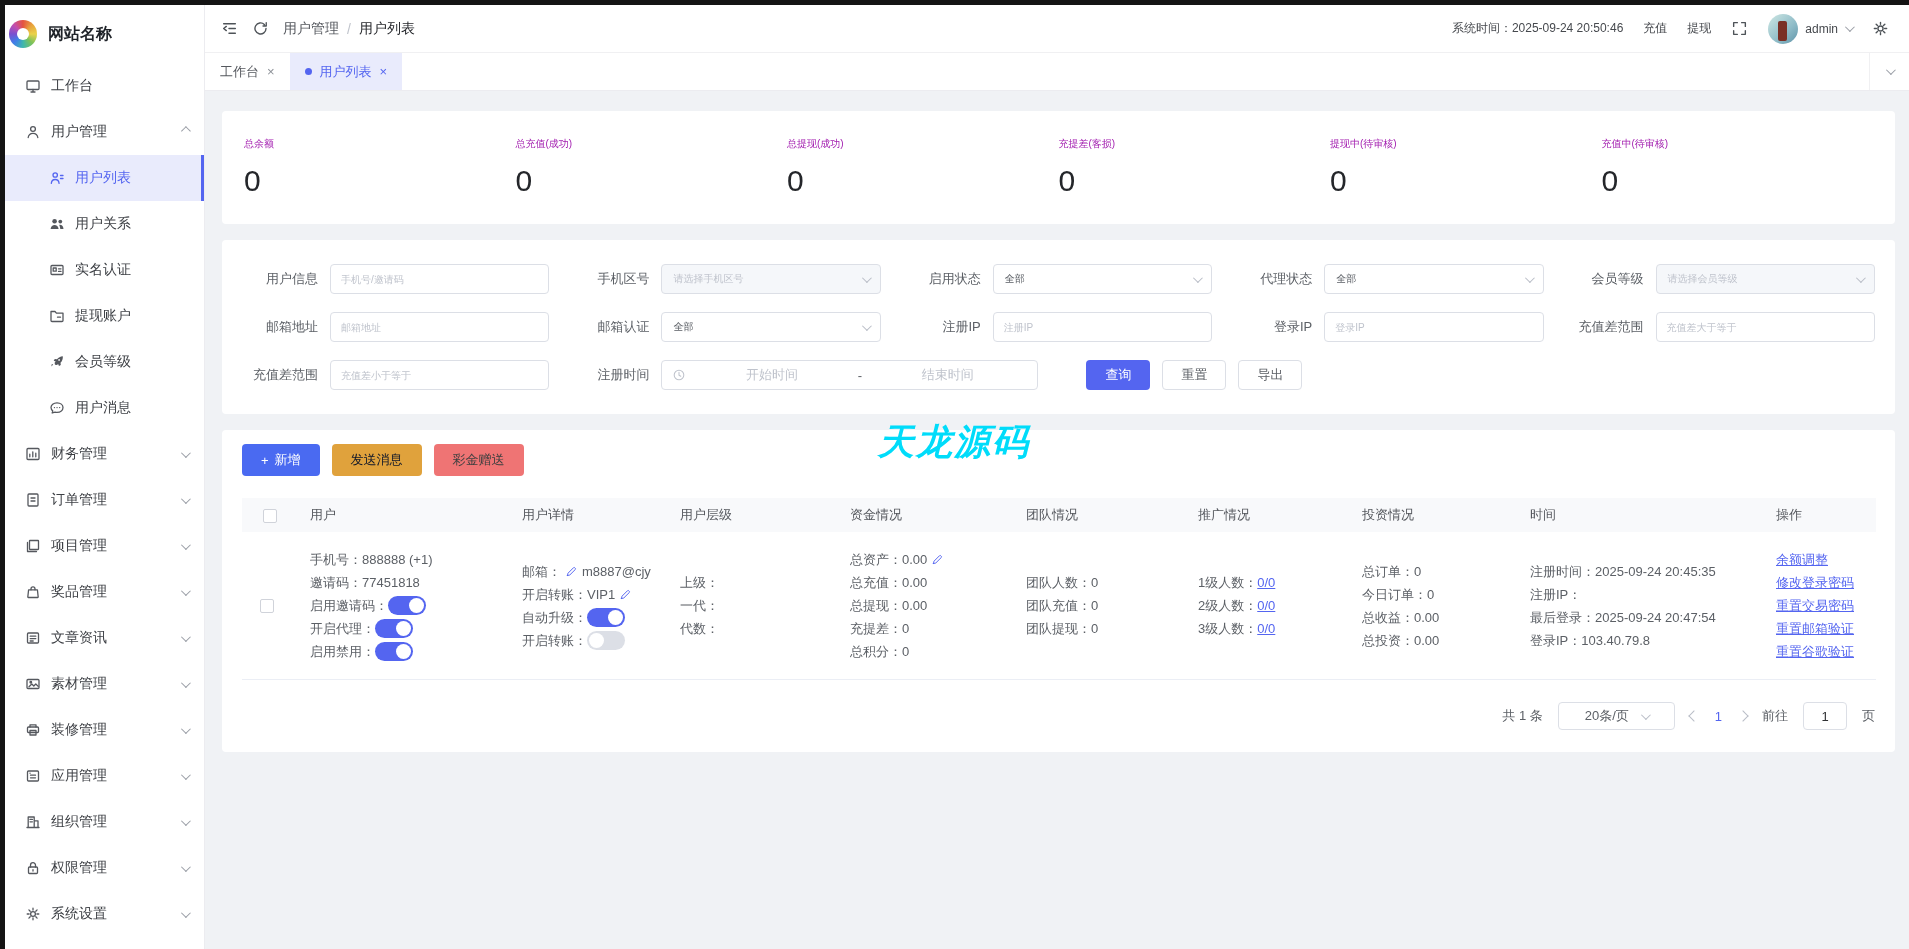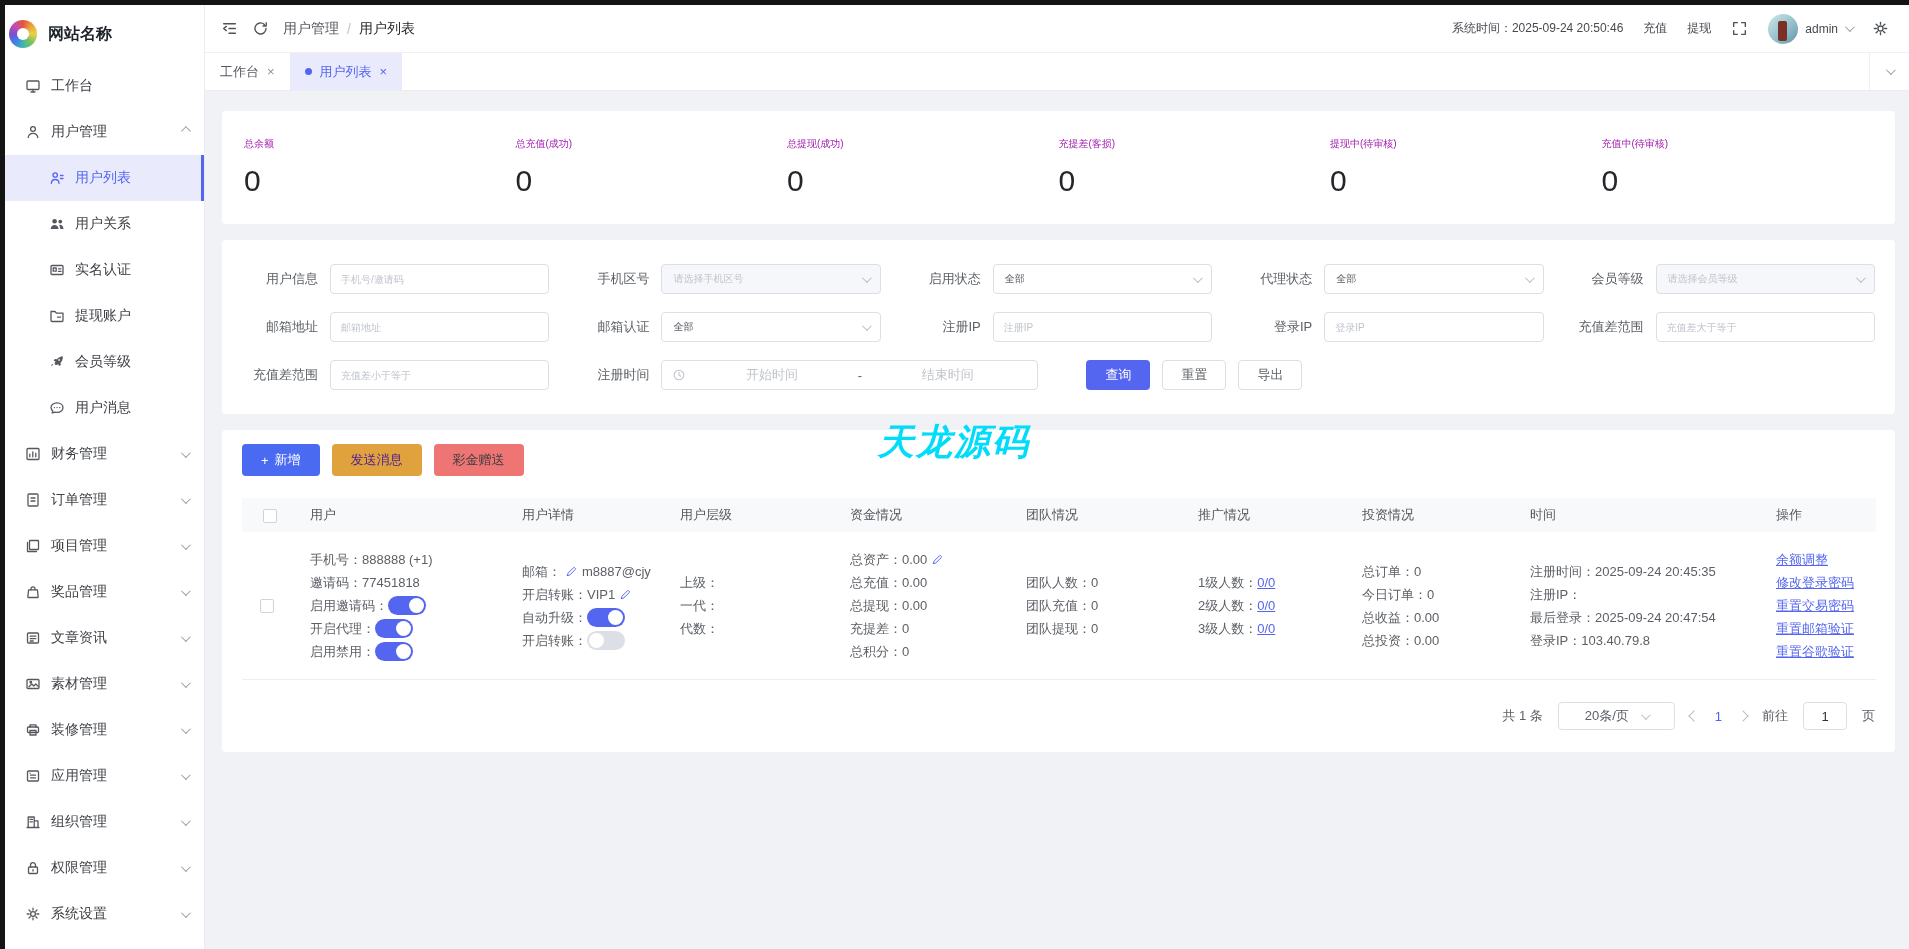--- a/index.html
+++ b/index.html
@@ -75,21 +75,21 @@
   .dr-sep{color:#5c6066}
   .fbtns{display:flex;gap:12px;margin-left:48px}
   .btn{height:30px;padding:0 18px;border-radius:4px;font-size:13px;display:inline-flex;align-items:center;justify-content:center;cursor:pointer;border:1px solid transparent;white-space:nowrap;font-family:inherit}
   .btn.primary{background:#5465f0;color:#fff}
   .btn.plain{background:#fff;border-color:#dcdfe6;color:#5c6066}
   
   .tcard{padding:14px 20px 22px;position:relative}
   .toolbar{display:flex;gap:12px}
   .btn.tb{height:32px}
   .btn.add{background:#4a6af1;color:#fff;gap:6px}
-  .btn.orange{background:#e0a23c;color:#4c1d95}
+  .btn.orange{background:#e0a23c;color:#0f172a}
   .btn.pink{background:#ef7474;color:#404040}
   .watermark{position:absolute;top:-12px;left:656px;font-size:36px;font-weight:900;font-style:italic;color:#00dcfa;letter-spacing:2px;z-index:6;pointer-events:none;white-space:nowrap}
   table{width:100%;border-collapse:collapse;table-layout:fixed;margin-top:22px}
   th{height:34px;background:#f8f9fb;font-weight:400;font-size:13px;color:#55585e;text-align:left;padding-left:12px}
   th.ck,td.ck{padding-left:0;text-align:center}
   td{font-size:13px;color:#5c6066;padding:16px 6px 16px 12px;vertical-align:middle;border-bottom:1px solid #ebeef5}
   .ln{line-height:23px;display:flex;align-items:center;white-space:nowrap}
   .checkbox{display:inline-block;width:14px;height:14px;border:1px solid #d0d3da;border-radius:2px;background:#fff;cursor:pointer;vertical-align:middle}
   .sw{display:inline-block;width:38px;height:19px;border-radius:10px;background:#5465f0;position:relative;vertical-align:middle;cursor:pointer;flex:none}
   .sw::after{content:"";position:absolute;top:2px;right:2px;width:15px;height:15px;border-radius:50%;background:#fff}

